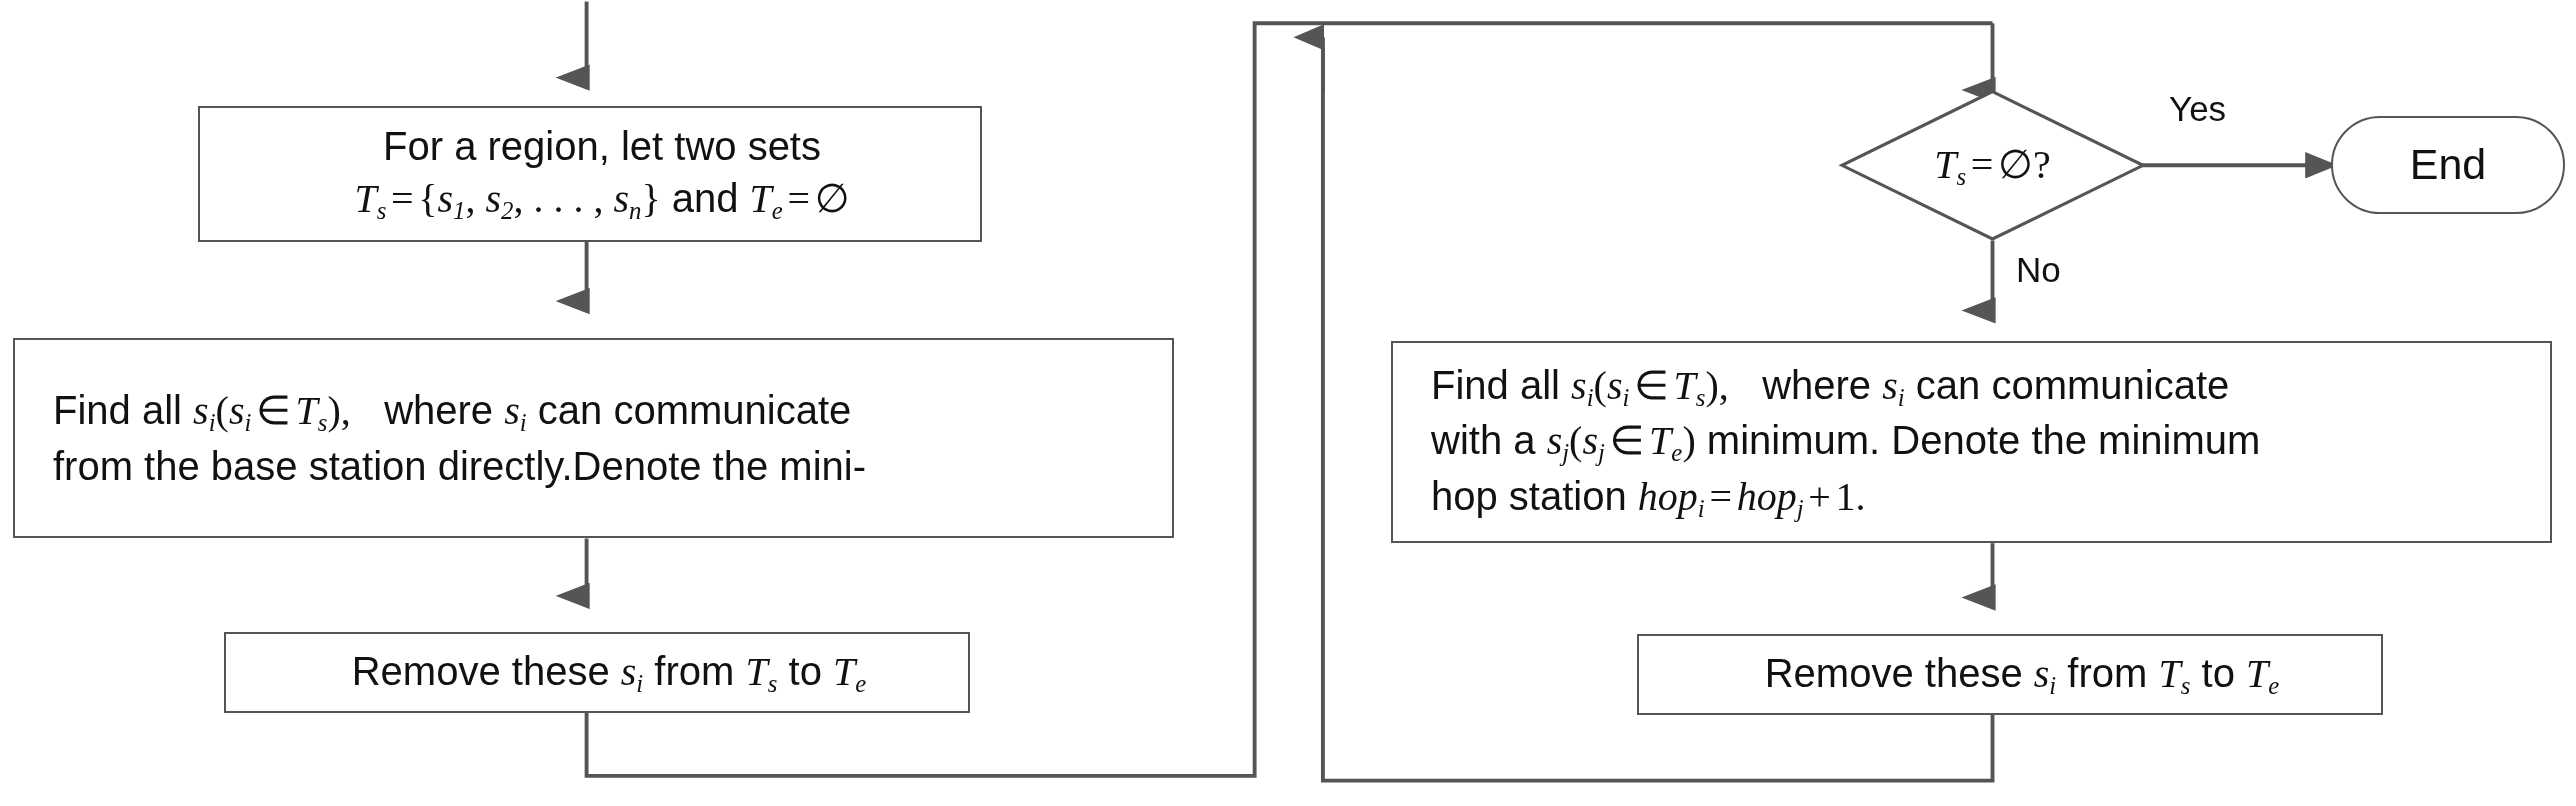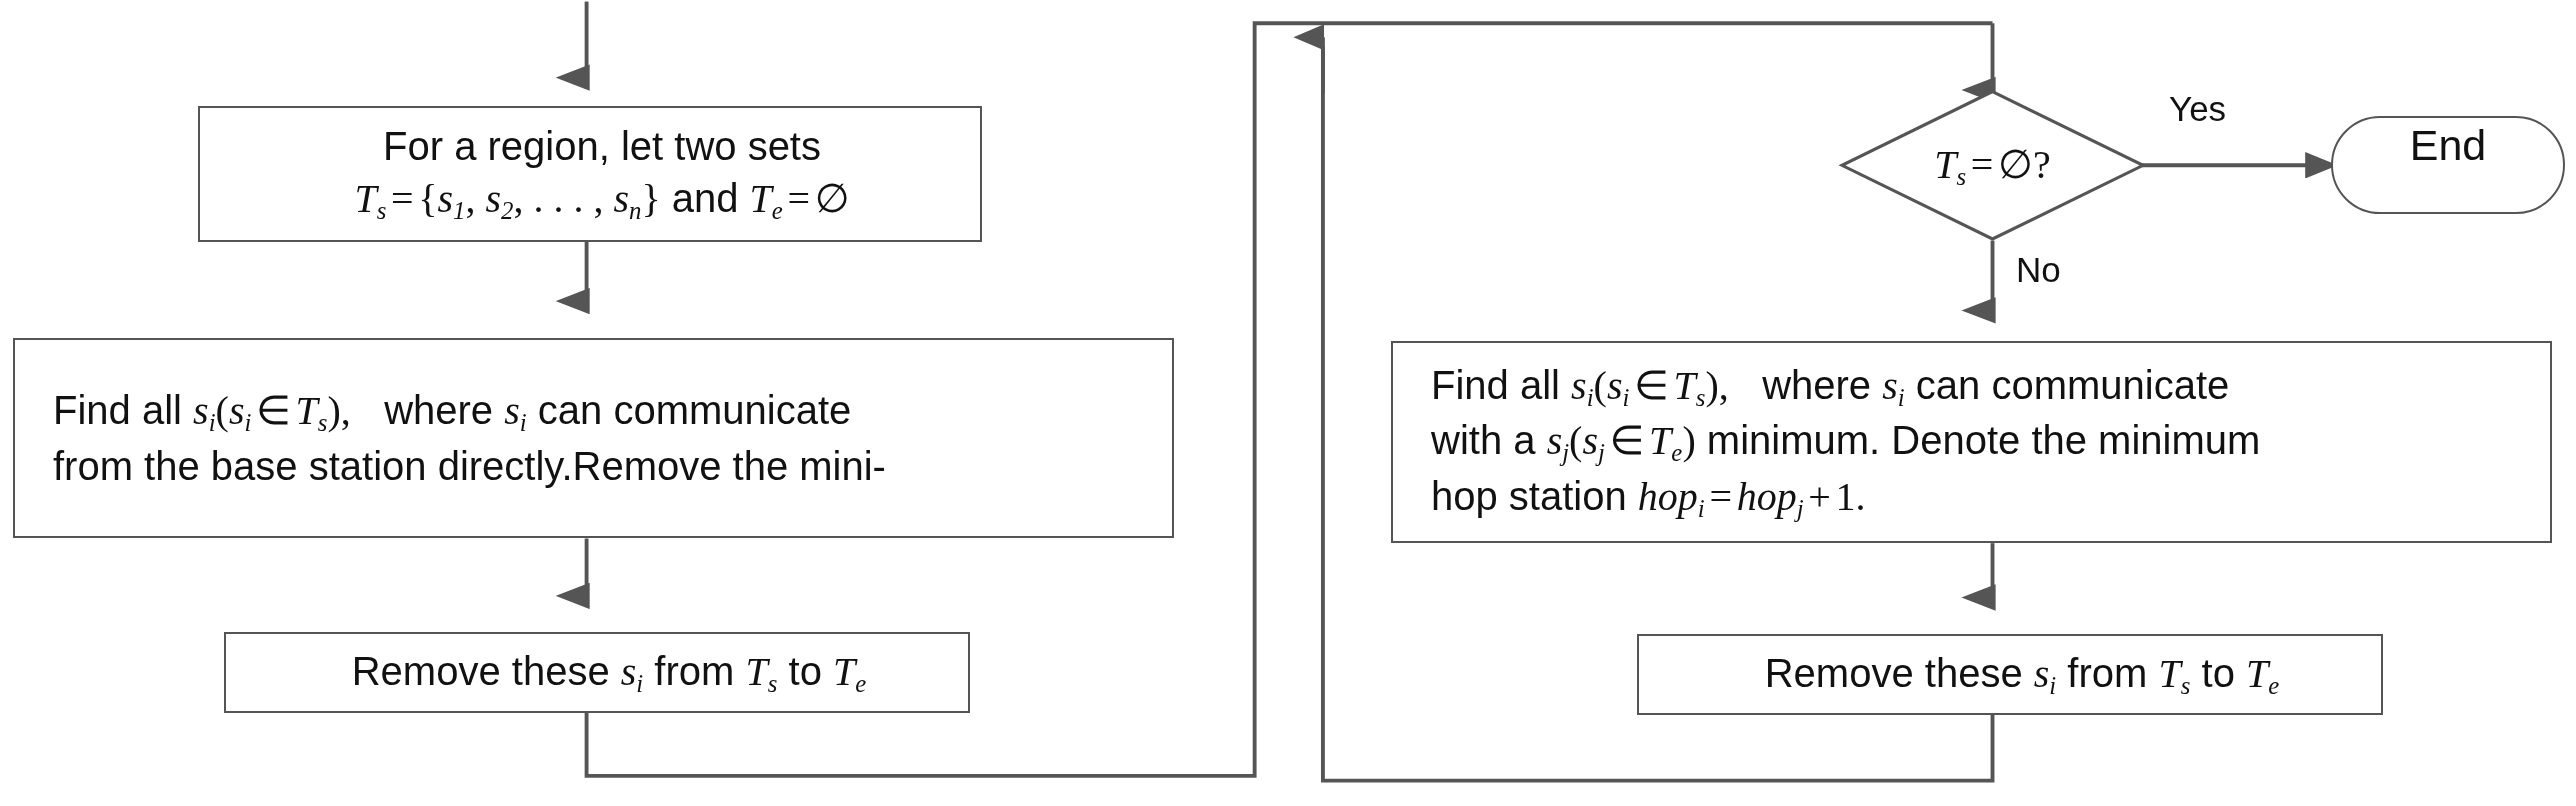--- a/index.html
+++ b/index.html
@@ -7,21 +7,21 @@
   #root{position:relative;width:2576px;height:807px;overflow:hidden;background:#fff;}
   svg.wires{position:absolute;left:0;top:0;width:2576px;height:807px;}
   .node{position:absolute;box-sizing:border-box;background:#fff;}
   .procbox{border:2.3px solid #555;display:flex;align-items:center;justify-content:center;padding-left:24px;}
   .txt{font-size:40px;color:#111;line-height:1.30;text-align:center;padding:0 7.8px;}
   .txt.left{text-align:left;}
   .mi{font-family:"Liberation Serif",serif;font-style:italic;}
   .mup{font-family:"Liberation Serif",serif;font-style:normal;}
   .mop{font-family:"Liberation Serif",serif;font-style:normal;padding:0 4.7px;}
   sub{font-size:0.62em;font-style:italic;font-family:"Liberation Serif",serif;vertical-align:-0.28em;}
-  .term{border:2.3px solid #555;border-radius:70px;display:flex;align-items:flex-start;justify-content:center;}
+  .term{border:2.3px solid #555;border-radius:70px;display:flex;align-items:center;justify-content:center;}
   .edgelabel{position:absolute;font-size:35px;color:#111;}
   .nowrap{white-space:nowrap;}
 </style>
 </head>
 <body>
 
 <div id="root">
 
   <svg class="wires" viewBox="0 0 3320 1040">
     <defs>
@@ -69,21 +69,21 @@
       </div>
     </div>
   </div>
 
   <div class="node procbox" style="left:13px;top:338px;width:1161px;height:200px;">
     <div class="txt left" style="width:100%;padding:0 14px;">
       <div class="nowrap">
         <span>Find all</span>&nbsp;<span class="mi"><span>s</span><sub>i</sub></span><span class="mup">(</span><span class="mi"><span>s</span><sub>i</sub></span><span class="mop">∈</span><span class="mi"><span>T</span><sub>s</sub></span><span class="mup">),</span>&nbsp;&nbsp;&nbsp;<span>where</span>&nbsp;<span class="mi"><span>s</span><sub>i</sub></span>&nbsp;<span>can communicate</span>
       </div>
       <div class="nowrap">
-        <span>from the base station directly.</span><span>Remove the mini-</span>
+        <span>from the base station directly.</span><span>Denote the mini-</span>
       </div>
     </div>
   </div>
 
   <div class="node procbox" style="left:224px;top:632px;width:746px;height:81px;">
     <div class="txt nowrap">
       <span>Remove these</span>&nbsp;<span class="mi"><span>s</span><sub>i</sub></span>&nbsp;<span>from</span>&nbsp;<span class="mi"><span>T</span><sub>s</sub></span>&nbsp;<span>to</span>&nbsp;<span class="mi"><span>T</span><sub>e</sub></span>
     </div>
   </div>
 

